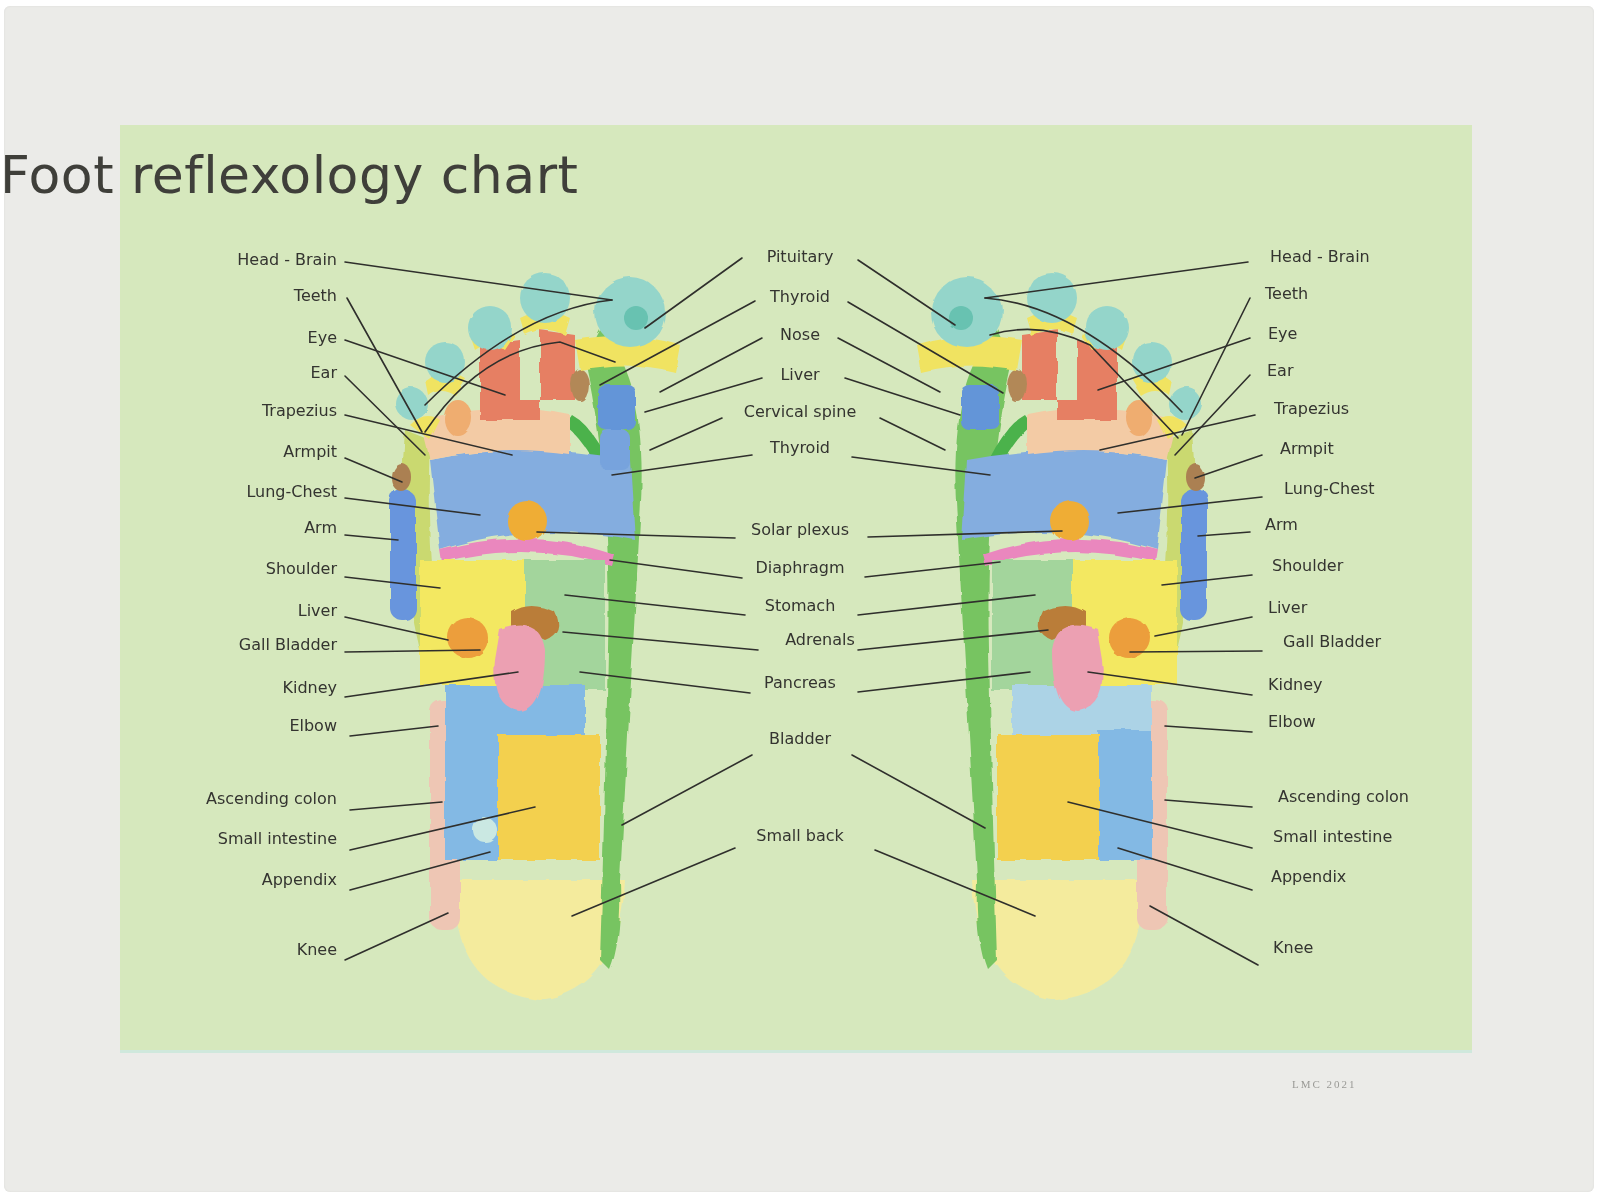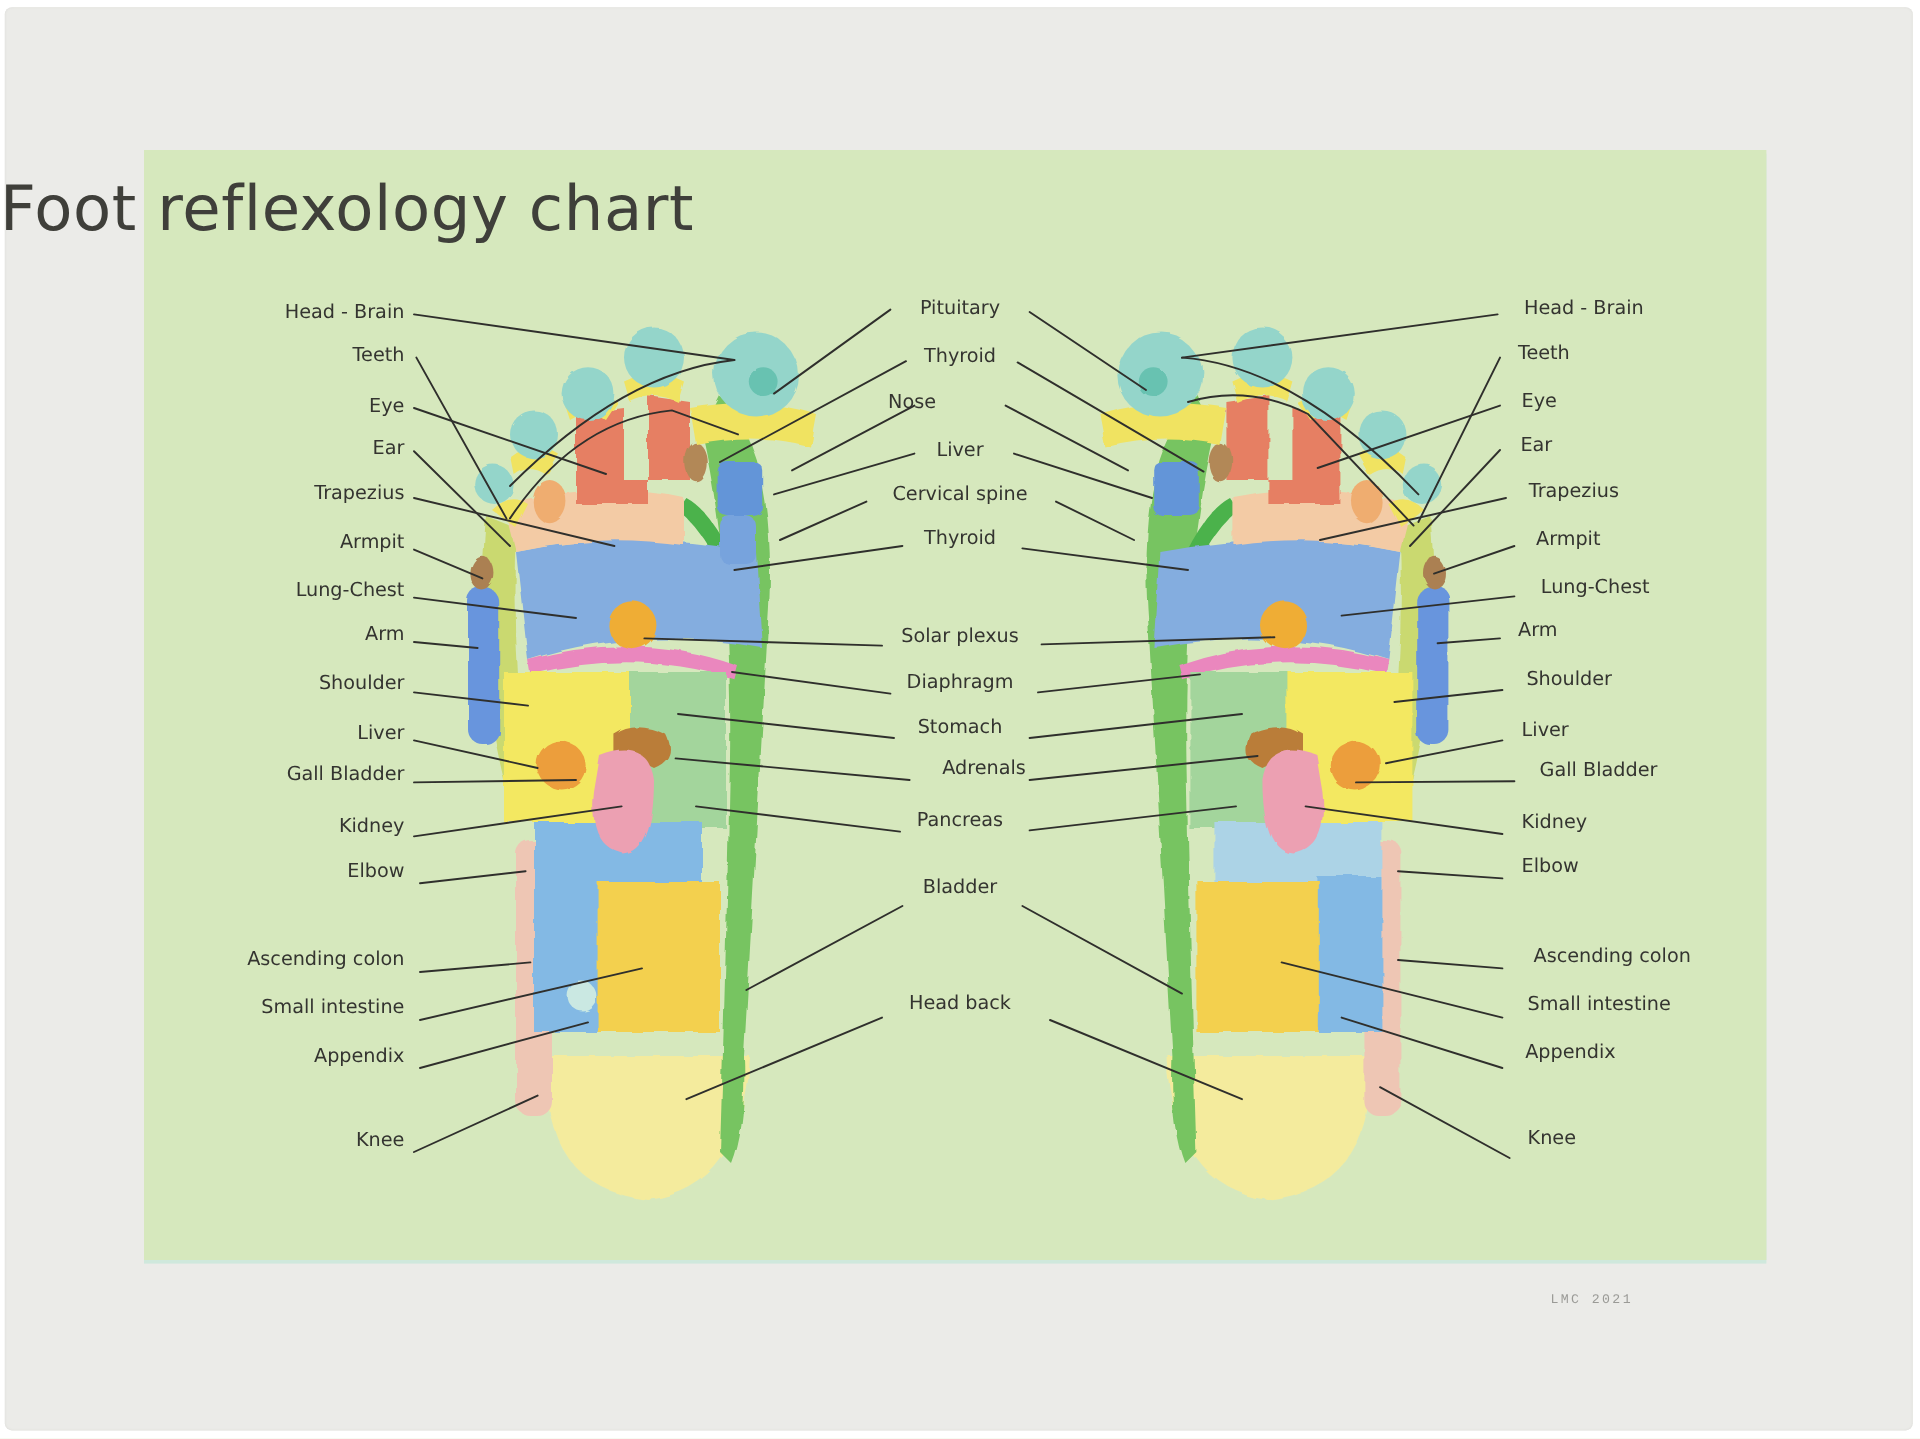--- a/index.html
+++ b/index.html
@@ -31,21 +31,21 @@
     font-family: "DejaVu Sans", sans-serif;
     font-size: 16px; color: #343430;
     white-space: nowrap;
     line-height: 22px;
   }
   .lbl.r { text-align: right; }
   .lbl.c { text-align: center; }
   .signature {
     position: absolute; left: 1292px; top: 1078px;
     font-size: 11px; color: #9a9a96; letter-spacing: 2px;
-    font-family: Liberation Mono, monospace;
+    font-family: Liberation Serif, serif;
   }
 </style>
 </head>
 <body>
 
 <div class="paper"></div>
 <div class="panel"></div>
 <div class="title">Foot reflexology chart</div>
 
 <svg class="art" width="1600" height="1199" viewBox="0 0 1600 1199">
@@ -248,31 +248,31 @@
   <div class="lbl r" style="right:1263px;top:715px">Elbow</div>
   <div class="lbl r" style="right:1263px;top:788px">Ascending colon</div>
   <div class="lbl r" style="right:1263px;top:828px">Small intestine</div>
   <div class="lbl r" style="right:1263px;top:869px">Appendix</div>
   <div class="lbl r" style="right:1263px;top:939px">Knee</div>
 </div>
 
 <div>
   <div class="lbl c" style="left:700px;width:200px;top:246px">Pituitary</div>
   <div class="lbl c" style="left:700px;width:200px;top:286px">Thyroid</div>
-  <div class="lbl c" style="left:660px;width:200px;top:324px">Nose</div>
+  <div class="lbl c" style="left:700px;width:200px;top:324px">Nose</div>
   <div class="lbl c" style="left:700px;width:200px;top:364px">Liver</div>
   <div class="lbl c" style="left:700px;width:200px;top:401px">Cervical spine</div>
   <div class="lbl c" style="left:700px;width:200px;top:437px">Thyroid</div>
   <div class="lbl c" style="left:700px;width:200px;top:519px">Solar plexus</div>
   <div class="lbl c" style="left:700px;width:200px;top:557px">Diaphragm</div>
   <div class="lbl c" style="left:700px;width:200px;top:595px">Stomach</div>
   <div class="lbl c" style="left:720px;width:200px;top:629px">Adrenals</div>
   <div class="lbl c" style="left:700px;width:200px;top:672px">Pancreas</div>
   <div class="lbl c" style="left:700px;width:200px;top:728px">Bladder</div>
-  <div class="lbl c" style="left:700px;width:200px;top:825px">Head back</div>
+  <div class="lbl c" style="left:700px;width:200px;top:825px">Small back</div>
 </div>
 
 <div>
   <div class="lbl" style="left:1270px;top:246px">Head - Brain</div>
   <div class="lbl" style="left:1265px;top:283px">Teeth</div>
   <div class="lbl" style="left:1268px;top:323px">Eye</div>
   <div class="lbl" style="left:1267px;top:360px">Ear</div>
   <div class="lbl" style="left:1274px;top:398px">Trapezius</div>
   <div class="lbl" style="left:1280px;top:438px">Armpit</div>
   <div class="lbl" style="left:1284px;top:478px">Lung-Chest</div>

